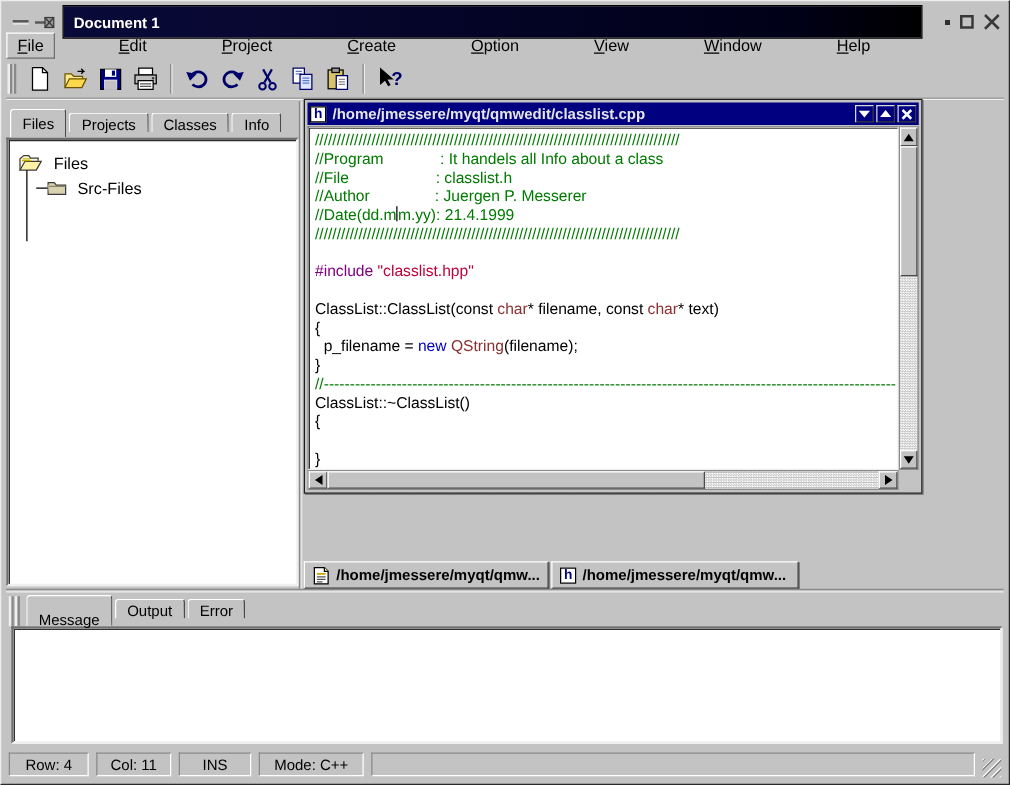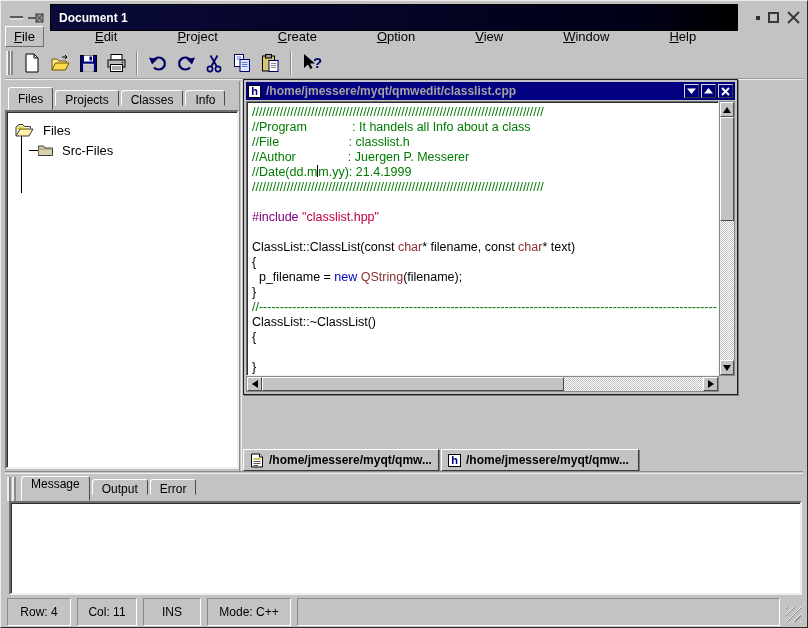--- a/index.html
+++ b/index.html
@@ -52,21 +52,21 @@
   
   .splitter-v { position:absolute; left:238px; top:80px; width:3px; height:390px;
     border-left:1px solid #8a8a8a; border-right:1px solid #efefef; }
   .workspace { position:absolute; left:241px; top:80px; right:4px; height:390px; background:#c3c3c3; }
 
   .child-window { position:absolute; left:242px; top:78px; width:495px; height:316px;
     background:#c3c3c3; border:1px solid #1d1d1d; padding:2px; box-shadow:1px 1px 0 #7d7d7d; }
   .child-title { height:18px; background:#000080; display:flex; align-items:center; gap:5px; padding:0 2px; }
   .h-icon { width:13px; height:13px; background:#fff; border:1px solid #000; color:#000080;
     font-weight:bold; font-size:11px; line-height:11px; text-align:center; }
-  .child-title-text { color:#a3a3a3; font-weight:bold; font-size:12px; white-space:nowrap; overflow:hidden; flex:1; }
+  .child-title-text { color:#e5e5e5; font-weight:bold; font-size:12px; white-space:nowrap; overflow:hidden; flex:1; }
   .child-btns { display:flex; gap:2px; }
   .cbtn { width:15px; height:14px; background:#000080; border:1px solid; border-color:#d7d7d7 #3a3a3a #3a3a3a #d7d7d7;
     display:flex; align-items:center; justify-content:center; }
 
   .editor-area { position:relative; height:291px; margin-top:1px; }
   .code-view { position:absolute; left:0; top:0; right:16px; bottom:16px; background:#fff;
     border:1px solid #6e6e6e; border-right-color:#efefef; border-bottom-color:#efefef;
     box-shadow:inset 1px 1px 0 #2e2e2e; overflow:hidden; padding:3px 0 0 5px;
     font-size:12.5px; line-height:15px; white-space:pre; }
   .code-line { height:15px; }
@@ -97,27 +97,27 @@
   .taskbtn .h-icon { flex:none; }
 
   
   .splitter-h { position:absolute; left:4px; right:4px; top:470px; height:3px;
     border-top:1px solid #8a8a8a; border-bottom:1px solid #efefef; }
   .bottom-panel { position:absolute; left:4px; right:4px; top:474px; height:123px; }
   .bp-handle { position:absolute; left:2px; top:2px; width:9px; height:24px;
     border-left:2px solid #efefef; border-right:2px solid #8a8a8a;
     box-shadow:inset 2px 0 0 #8a8a8a, inset -2px 0 0 #efefef; }
   .bp-tabs { position:absolute; left:16px; top:0; height:26px; display:flex; }
-  .bp-tabs .tab { top:4px; } .bp-tabs .tab.active { top:1px; height:25px; padding-top:0; }
+  .bp-tabs .tab { top:4px; } .bp-tabs .tab.active { top:1px; height:25px; padding-top:12px; }
   .msg-box { position:absolute; left:4px; right:1px; top:26px; bottom:3px; background:#fff;
     border:2px solid; border-color:#6e6e6e #efefef #efefef #6e6e6e; box-shadow:inset 1px 1px 0 #2e2e2e; }
 
   
   .statusbar { position:absolute; left:3px; right:3px; bottom:3px; height:25px; display:flex; align-items:center; gap:6px; padding:0 3px; }
-  .sfield { height:28px; border:1px solid; border-color:#8a8a8a #fff #fff #8a8a8a;
+  .sfield { height:19px; border:1px solid; border-color:#8a8a8a #fff #fff #8a8a8a;
     font-size:12px; display:flex; align-items:center; justify-content:center; padding:0 8px; }
   .sfield.grow { flex:1; }
   .size-grip { width:15px; height:15px; align-self:flex-end; margin-bottom:2px;
     background:repeating-linear-gradient(135deg, #efefef 0 1px, #8a8a8a 1px 2px, #c3c3c3 2px 5px); }
 
   svg { display:block; }
 </style>
 </head>
 <body>
 

